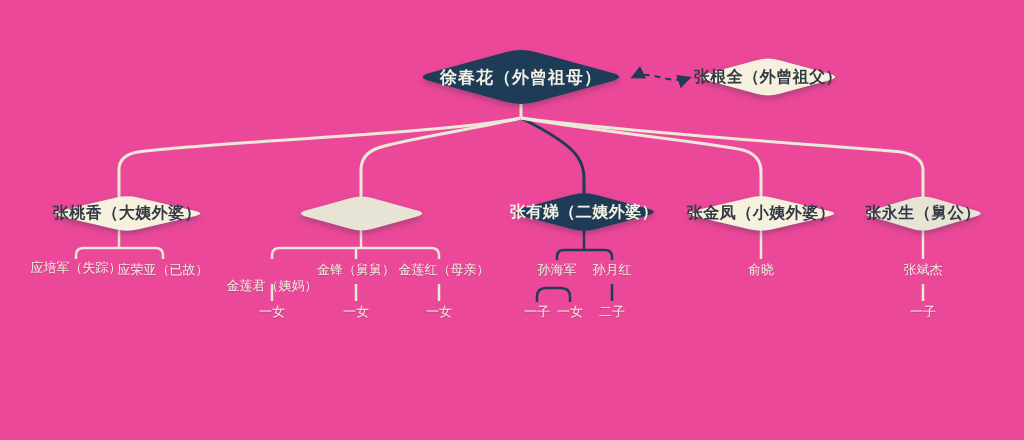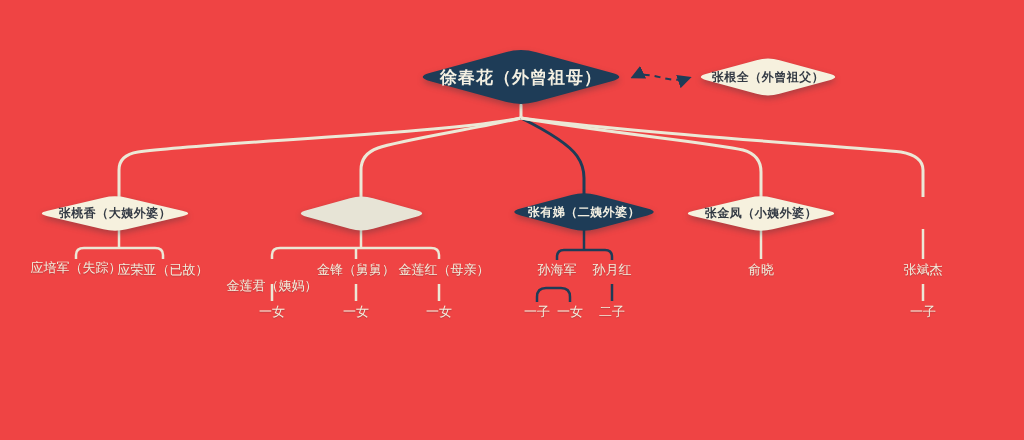--- a/index.html
+++ b/index.html
@@ -3,37 +3,37 @@
 <meta charset="utf-8">
 <style>
   html,body{margin:0;padding:0;}
   body{
     font-family:"Liberation Sans","DejaVu Sans",sans-serif;
     background:#499b9d;
   }
   .canvas{
     position:relative;
     width:1024px;height:440px;
-    background:#ef4444;
+    background:#ec4899;
     overflow:hidden;
   }
   .wires{
     position:absolute;left:0;top:0;z-index:1;
   }
   .node{
     position:absolute;z-index:2;
     display:flex;align-items:center;justify-content:center;
   }
   .node svg{
     position:absolute;inset:0;
     filter:drop-shadow(0 3px 3px rgba(15,45,55,.30));
   }
   .node .lbl{
     position:relative;z-index:3;white-space:nowrap;
-    font-size:12px;font-weight:700;color:#333a44;
+    font-size:16px;font-weight:700;color:#333a44;
     letter-spacing:.5px;
   }
   .node .lbl.light{color:#f4f0e2;}
   .node.root .lbl{font-size:17px;letter-spacing:1px;}
   .free-label{
     position:absolute;z-index:2;transform:translateX(-50%);
     white-space:nowrap;font-size:13px;font-weight:500;
     color:#f2eedd;text-shadow:0 1px 1px rgba(20,50,60,.25);
   }
 </style>
@@ -87,21 +87,21 @@
     <span class="lbl light">徐春花（外曾祖母）</span>
   </div>
 
   <div class="node" style="left:695px;top:57px;width:146px;height:40px">
     <svg width="146" height="40" viewBox="0 0 146 40">
       <path d="M11.6 16.8 L61.4 3.2 Q73 0 84.6 3.2 L134.4 16.8 Q146 20 134.4 23.2 L84.6 36.8 Q73 40 61.4 36.8 L11.6 23.2 Q0 20 11.6 16.8 Z" fill="#f6f1de"></path>
     </svg>
     <span class="lbl">张根全（外曾祖父）</span>
   </div>
 
-  <div class="node" style="left:36px;top:195px;width:158px;height:37px">
+  <div class="node" style="left:48px;top:195px;width:158px;height:37px">
     <svg width="158" height="37" viewBox="0 0 158 37">
       <path d="M11.7 15.8 L67.3 2.7 Q79 0 90.7 2.7 L146.3 15.8 Q158 18.5 146.3 21.2 L90.7 34.3 Q79 37 67.3 34.3 L11.7 21.2 Q0 18.5 11.7 15.8 Z" fill="#f6f1de"></path>
     </svg>
     <span class="lbl">张桃香（大姨外婆）</span>
   </div>
 
   <div class="node" style="left:295px;top:195px;width:133px;height:37px">
     <svg width="133" height="37" viewBox="0 0 133 37">
       <path d="M11.6 15.3 L54.9 3.2 Q66.5 0 78.1 3.2 L121.4 15.3 Q133 18.5 121.4 21.7 L78.1 33.8 Q66.5 37 54.9 33.8 L11.6 21.7 Q0 18.5 11.6 15.3 Z" fill="#e7e4d6"></path>
     </svg>
@@ -114,20 +114,26 @@
     <span class="lbl light">张有娣（二姨外婆）</span>
   </div>
 
   <div class="node" style="left:682px;top:195px;width:158px;height:37px">
     <svg width="158" height="37" viewBox="0 0 158 37">
       <path d="M11.7 15.8 L67.3 2.7 Q79 0 90.7 2.7 L146.3 15.8 Q158 18.5 146.3 21.2 L90.7 34.3 Q79 37 67.3 34.3 L11.7 21.2 Q0 18.5 11.7 15.8 Z" fill="#f6f1de"></path>
     </svg>
     <span class="lbl">张金凤（小姨外婆）</span>
   </div>
 
+  <div class="node" style="left:860px;top:195px;width:126px;height:37px">
+    <svg width="126" height="37" viewBox="0 0 126 37">
+      <path d="M10.5 15.4 L52.5 3.1 Q63 0 73.5 3.1 L115.5 15.4 Q126 18.5 115.5 21.6 L73.5 33.9 Q63 37 52.5 33.9 L10.5 21.6 Q0 18.5 10.5 15.4 Z" fill="#e7e4d6"></path>
+    </svg>
+    <span class="lbl">张永生（舅公）</span>
+  </div>
 
   <span class="free-label" style="left:76px;top:259px">应培军（失踪）</span>
   <span class="free-label" style="left:163px;top:261px">应荣亚（已故）</span>
   <span class="free-label" style="left:272px;top:277px">金莲君（姨妈）</span>
   <span class="free-label" style="left:356px;top:261px">金锋（舅舅）</span>
   <span class="free-label" style="left:444px;top:261px">金莲红（母亲）</span>
   <span class="free-label" style="left:557px;top:261px">孙海军</span>
   <span class="free-label" style="left:612px;top:261px">孙月红</span>
   <span class="free-label" style="left:761px;top:261px">俞晓</span>
   <span class="free-label" style="left:923px;top:261px">张斌杰</span>

